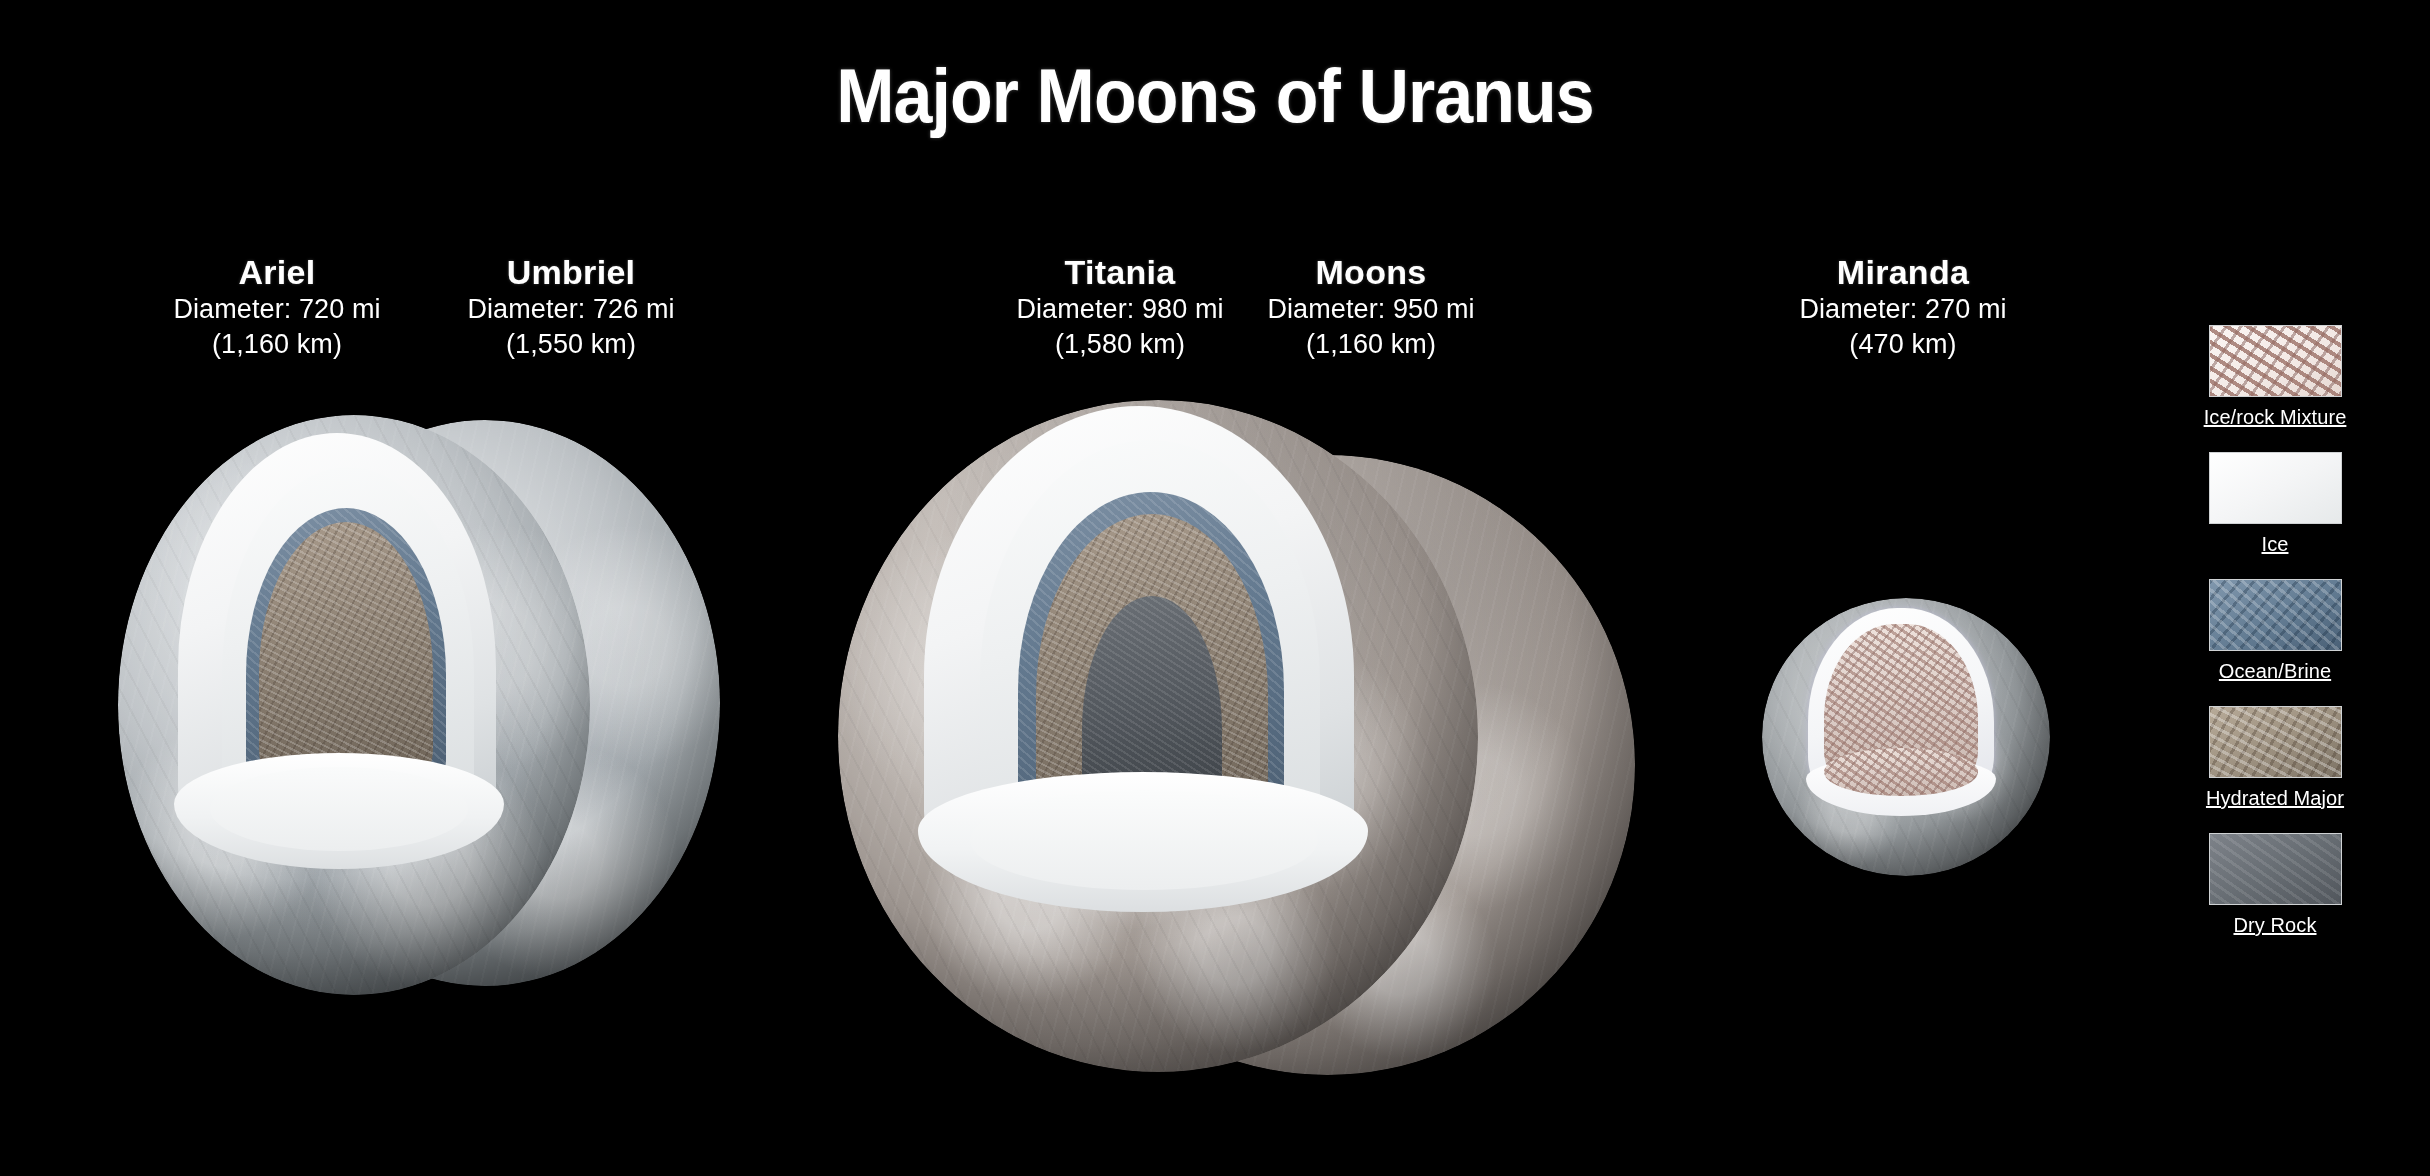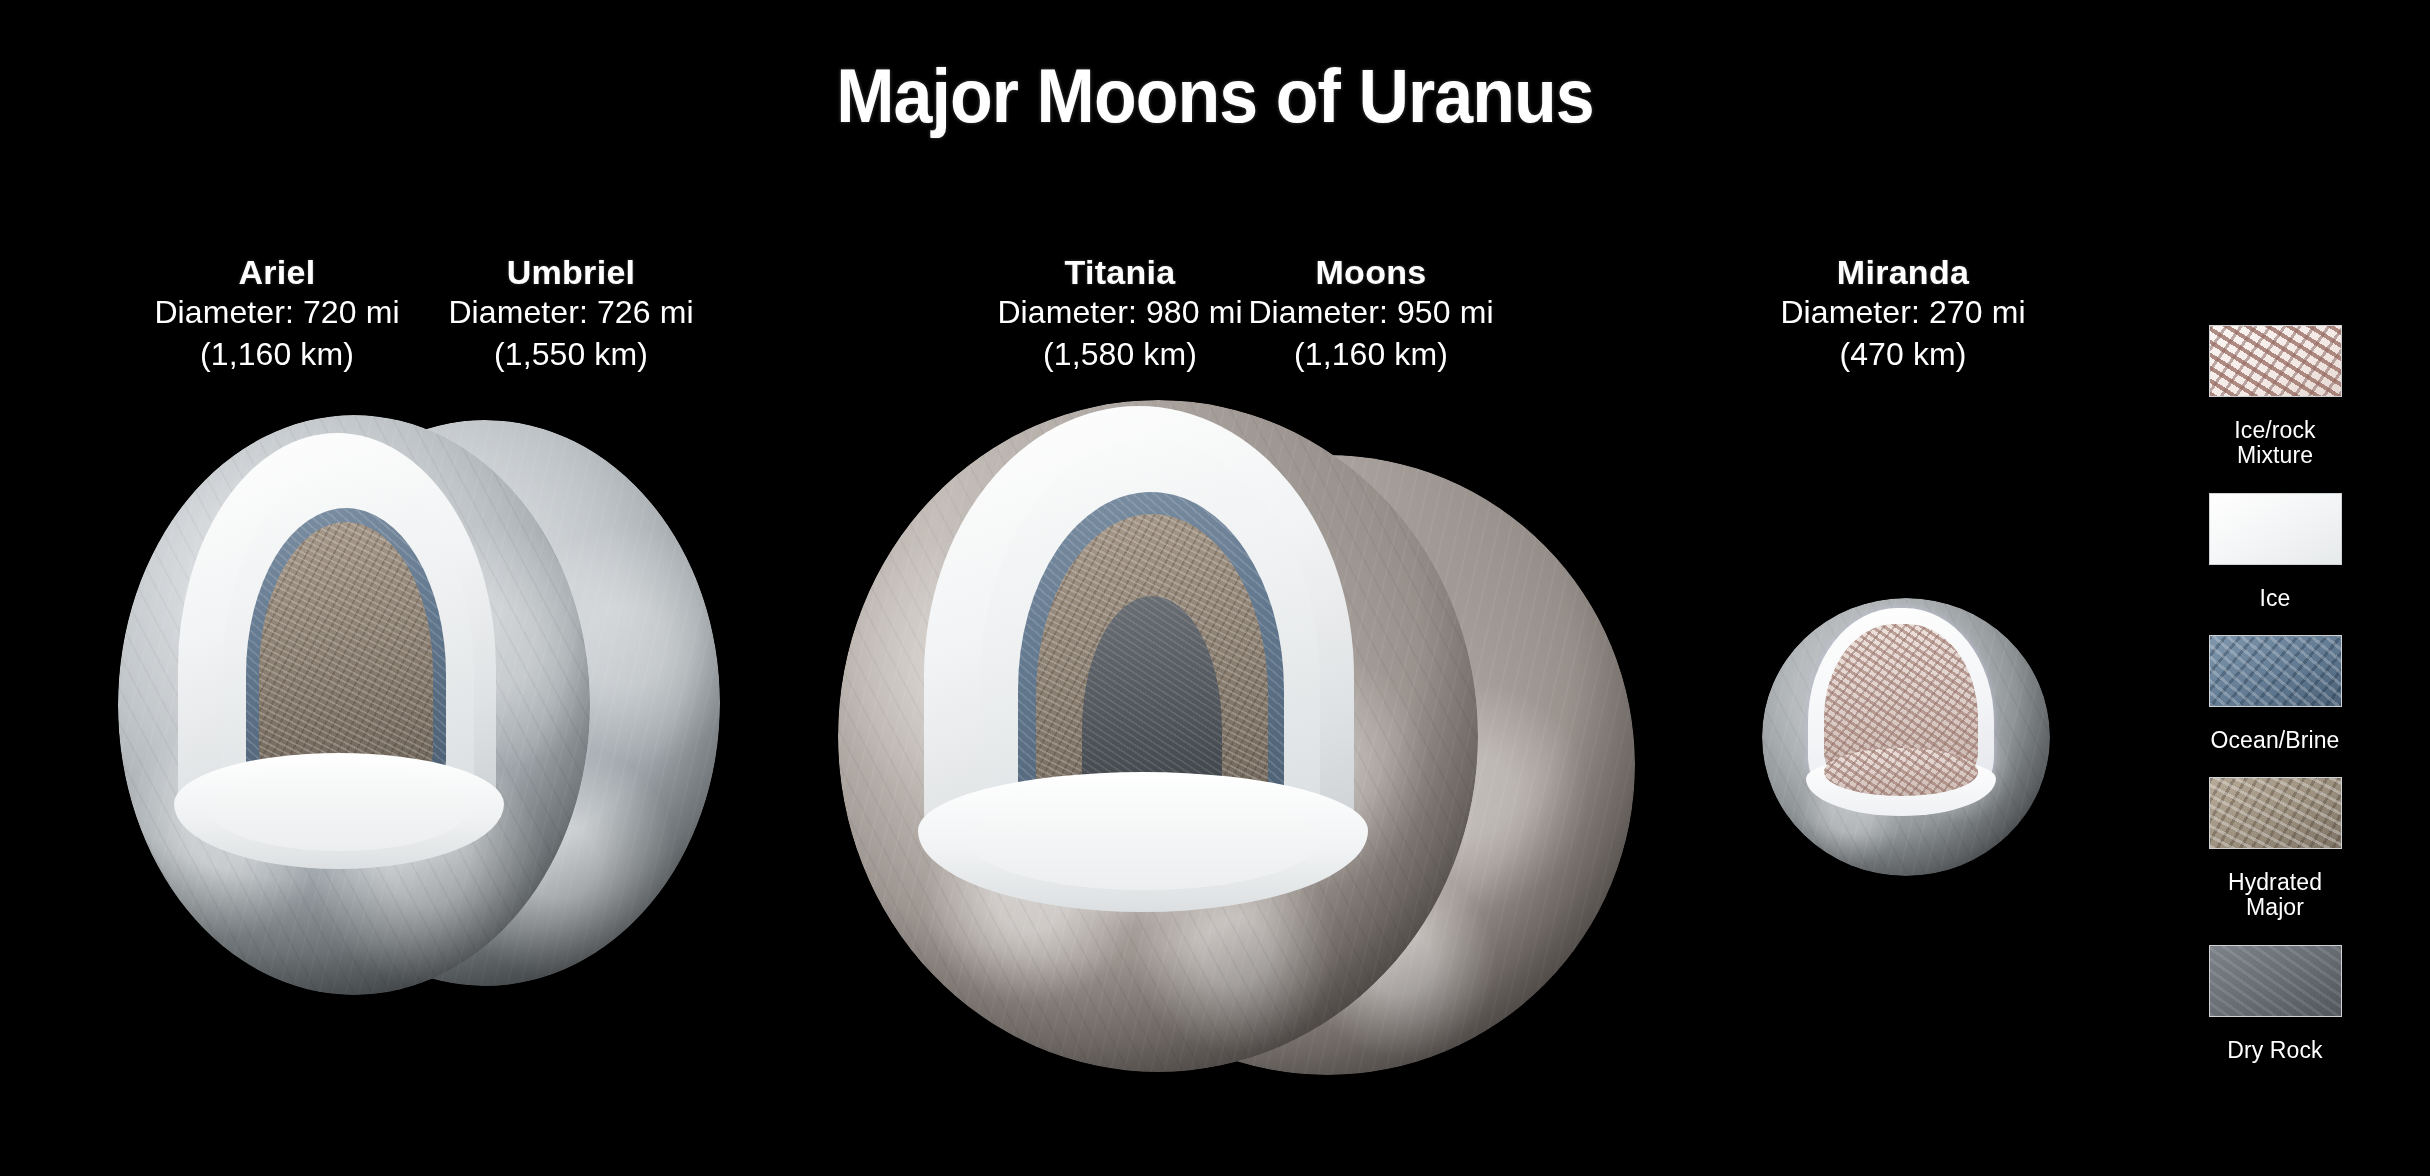--- a/index.html
+++ b/index.html
@@ -16,21 +16,21 @@
     position:absolute;left:0;top:52px;width:2430px;text-align:center;
     font-size:76px;font-weight:bold;letter-spacing:-1px;
     transform:scaleX(.92);transform-origin:50% 50%;
     text-shadow:0 0 4px rgba(255,255,255,.28);
   }
 
   
   .caption{position:absolute;text-align:center;white-space:nowrap;transform:translateX(-50%);}
   .caption .nm{font-size:34px;font-weight:bold;letter-spacing:.3px;line-height:1.18;
                text-shadow:0 0 3px rgba(255,255,255,.25);}
-  .caption .dm{font-size:32px;font-weight:400;line-height:1.30;letter-spacing:.1px;}
+  .caption .dm{font-size:27px;font-weight:400;line-height:1.30;letter-spacing:.1px;}
 
   
   .moon{position:absolute;border-radius:50%;overflow:hidden;}
   .surf{position:absolute;inset:0;border-radius:50%;}
 
   
   .surf.grey{
     background:
       radial-gradient(circle at 66% 78%, rgba(255,255,255,.50) 0 7%, rgba(255,255,255,0) 22%),
       radial-gradient(circle at 22% 72%, rgba(255,255,255,.42) 0 6%, rgba(255,255,255,0) 19%),
@@ -87,21 +87,21 @@
       repeating-linear-gradient(128deg,rgba(120,85,80,.38) 0 2px,rgba(0,0,0,0) 2px 8px),
       linear-gradient(175deg,#efe3dd 0%,#ddcec8 50%,#c8b6ae 100%);}
 
   
   .floor{position:absolute;border-radius:50%;}
 
   
   .legend{position:absolute;left:2200px;top:325px;width:150px;text-align:center;}
   .lgitem{margin-bottom:24px;}
   .sw{width:133px;height:72px;margin:0 auto;border:1px solid #cfd2d4;box-sizing:border-box;}
-  .lglabel{font-size:23px;margin-top:21px;line-height:1.1;letter-spacing:.1px;}
+  .lglabel{font-size:20px;margin-top:9px;line-height:1.1;letter-spacing:.1px;text-decoration:underline;}
   .sw.icerock{background:
       repeating-linear-gradient(32deg,rgba(150,105,95,.75) 0 4px,rgba(0,0,0,0) 4px 11px),
       repeating-linear-gradient(125deg,rgba(120,80,75,.45) 0 3px,rgba(0,0,0,0) 3px 12px),
       linear-gradient(150deg,#fbf6f4 0%,#f2e8e4 60%,#e6d8d2 100%);}
   .sw.ice{background:linear-gradient(150deg,#ffffff 0%,#f4f5f6 50%,#e6e9ea 100%);}
   .sw.ocean{background:
       repeating-linear-gradient(40deg,rgba(255,255,255,.22) 0 3px,rgba(0,0,0,0) 3px 9px),
       repeating-linear-gradient(130deg,rgba(20,40,60,.30) 0 3px,rgba(0,0,0,0) 3px 11px),
       linear-gradient(150deg,#8097ad 0%,#627b92 55%,#4a6076 100%);}
   .sw.hydro{background:

